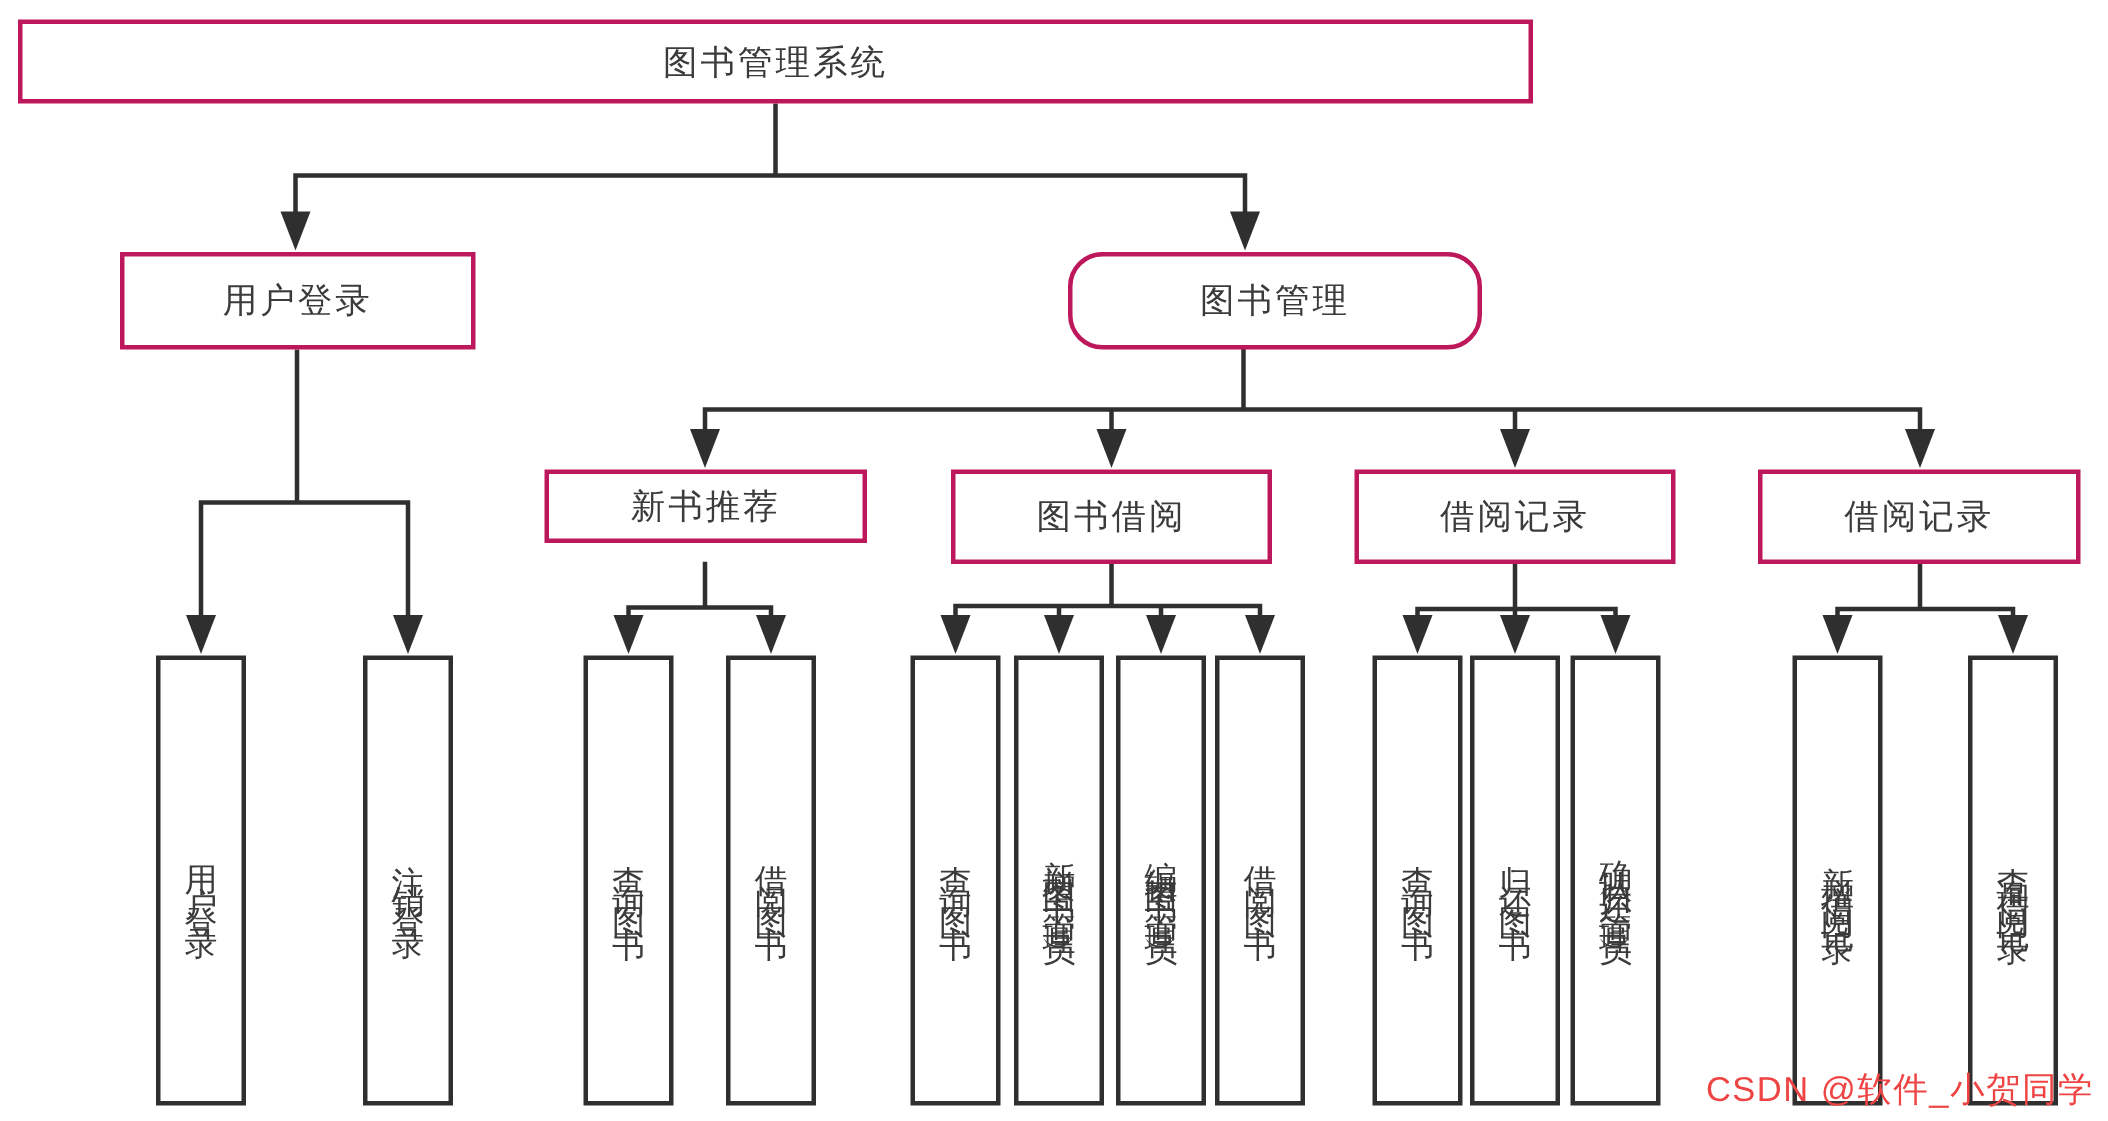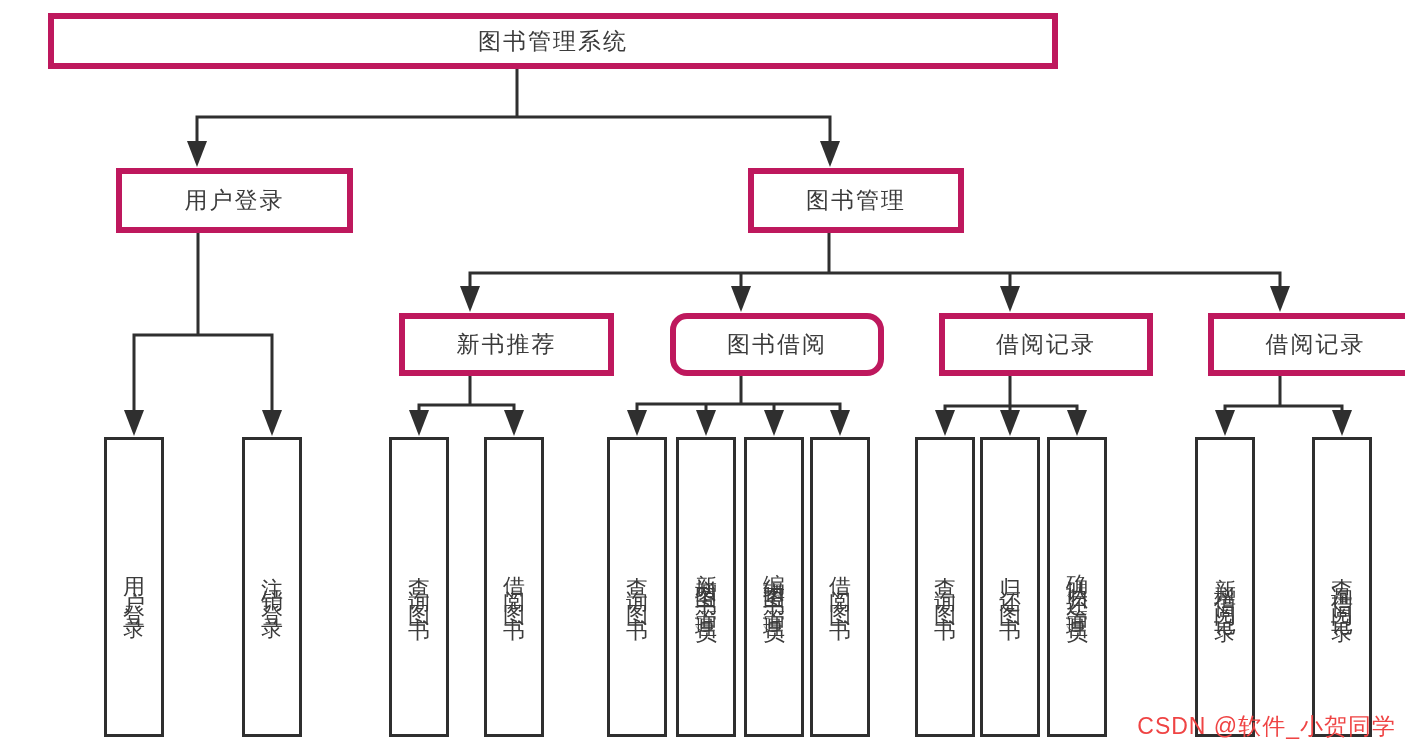--- a/index.html
+++ b/index.html
@@ -16,38 +16,37 @@
 
   .connectors {
     position: absolute;
     left: 0; top: 0;
     width: 1405px; height: 747px;
     z-index: 1;
   }
 
   .box {
     position: absolute;
-    border: 6px solid #be185d;
+    border: 3px solid #be185d;
     background: #ffffff;
     display: flex;
     align-items: center;
     justify-content: center;
     color: #3b3b3b;
     font-size: 23px;
     letter-spacing: 2px;
     z-index: 2;
     white-space: nowrap;
-    margin-left: 36px;
   }
 
   .root-box   { left: 12px;   top: 13px;  width: 1010px; height: 56px; }
   .lvl1-login { left: 80px;   top: 168px; width: 237px;  height: 65px; }
-  .lvl1-mgmt  { left: 712px;  top: 168px; width: 216px;  height: 65px; }
-  .lvl2-a { left: 363px;  top: 313px; width: 215px; height: 63px; }
-  .lvl2-b { left: 634px;  top: 313px; width: 214px; height: 63px; border-radius: 17px; }
+  .lvl1-mgmt  { left: 712px;  top: 168px; width: 276px;  height: 65px; border-radius: 23px; }
+  .lvl2-a { left: 363px;  top: 313px; width: 215px; height: 49px; }
+  .lvl2-b { left: 634px;  top: 313px; width: 214px; height: 63px; }
   .lvl2-c { left: 903px;  top: 313px; width: 214px; height: 63px; }
   .lvl2-d { left: 1172px; top: 313px; width: 215px; height: 63px; }
 
   .leaf {
     position: absolute;
     top: 437px;
     width: 60px;
     height: 300px;
     border: 3px solid #2f2f2f;
     background: #ffffff;

